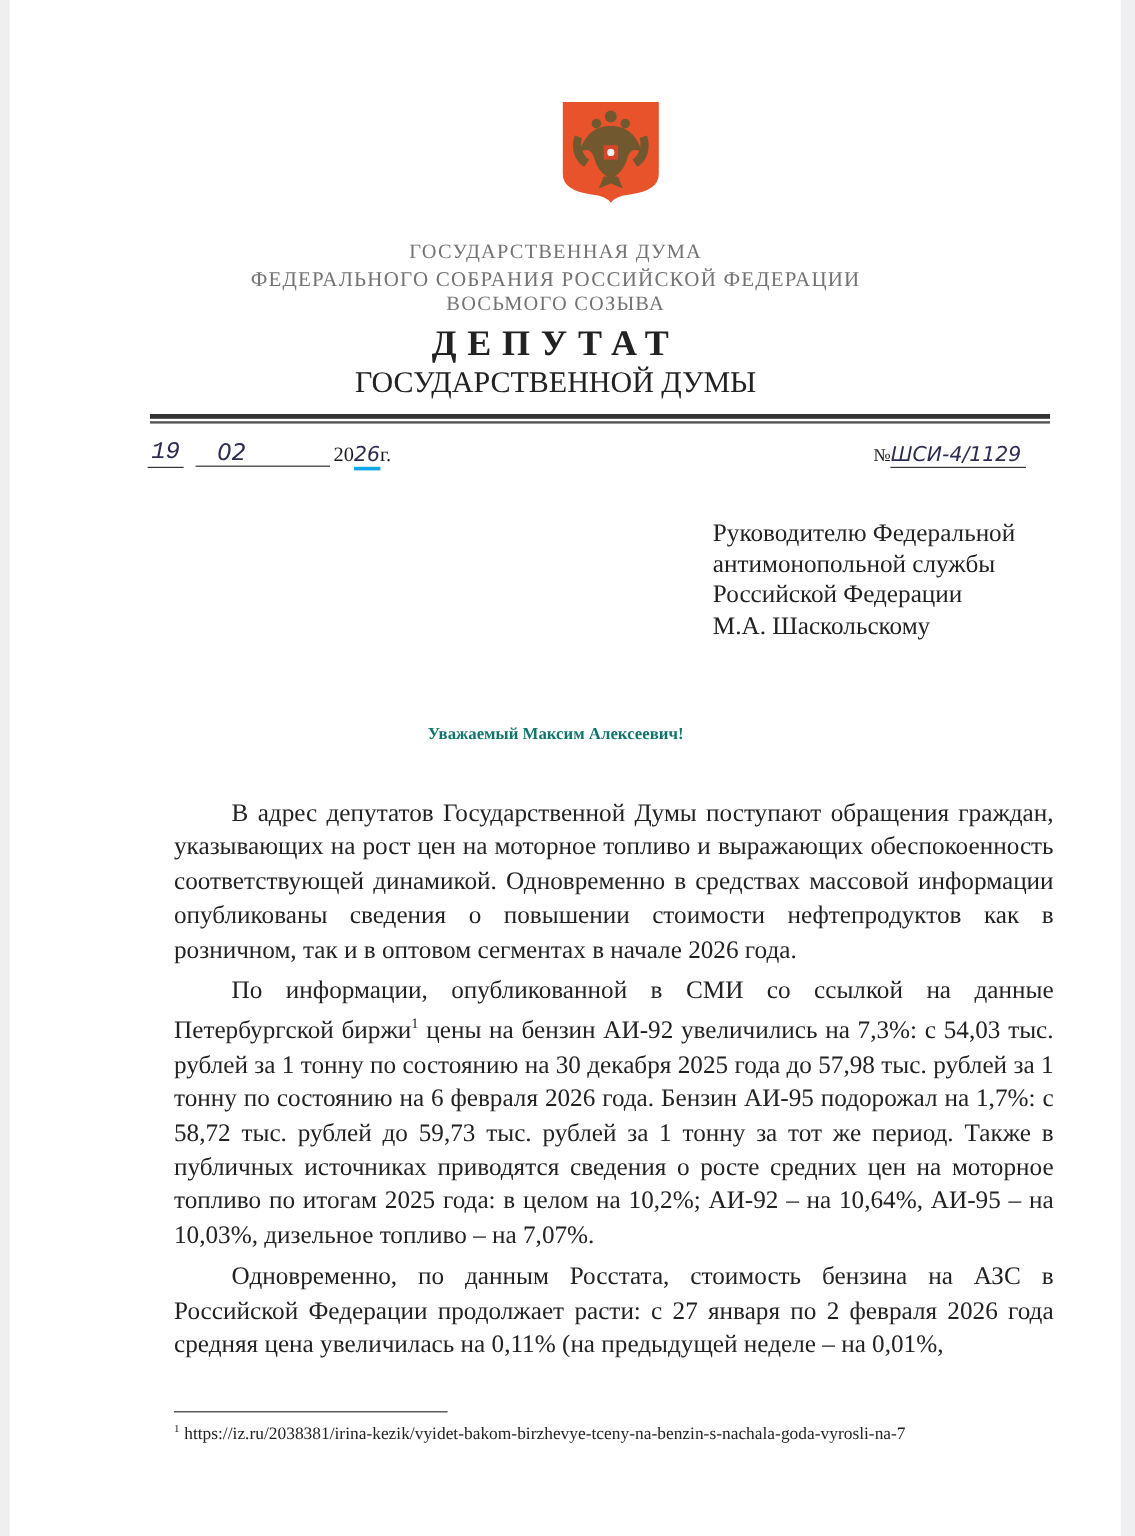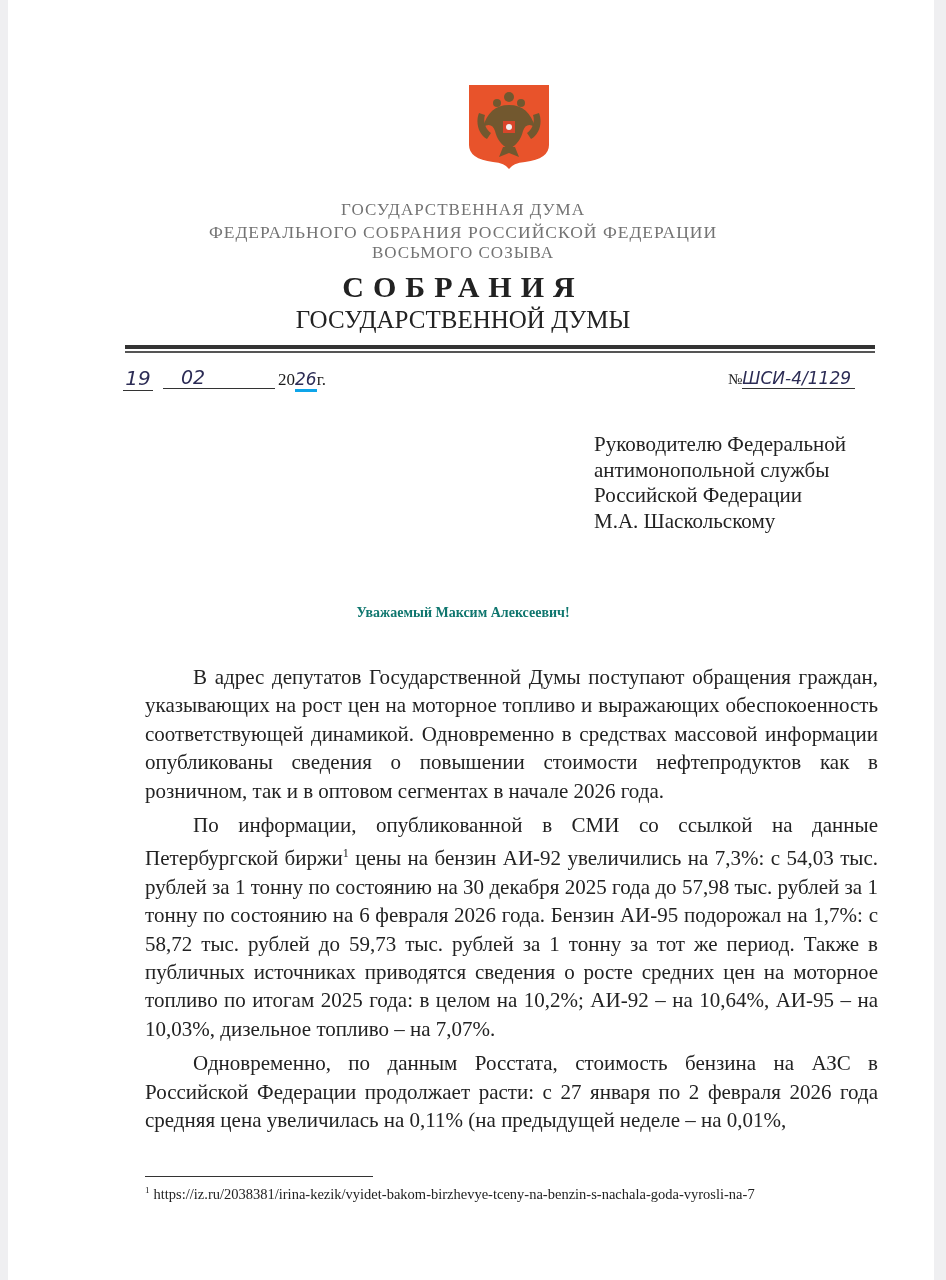--- a/index.html
+++ b/index.html
@@ -38,21 +38,21 @@
     .rule-thin {
       position: absolute; left: 117px; top: 351px; width: 750px; height: 1.5px;
       background: #555;
     }
     .date-row {
       position: absolute; top: 366px; left: 115px; font-size: 20px;
     }
     .hw { font-family: "DejaVu Sans", sans-serif; font-style: italic; color: #2c2c55; }
     .date-day {
       position: absolute; left: 0; top: 0; width: 30px;
-      border-bottom: 1px solid #333; text-align: center; font-size: 20px;
+      border-bottom: 1px solid #333; text-align: center; font-size: 20px; font-family: Liberation Mono, monospace;
     }
     .date-month {
       position: absolute; left: 40px; top: 0; width: 112px;
       border-bottom: 1px solid #333; font-size: 19px; padding-left: 18px; box-sizing: border-box;
     }
     .date-year {
       position: absolute; left: 155px; top: 3px; font-size: 17px; white-space: nowrap;
     }
     .date-year .yy { border-bottom: 3px solid #0ea5e9; font-family: "DejaVu Sans", sans-serif; font-style: italic; color: #2c2c55; font-size: 17px; }
     .ref {
@@ -99,21 +99,21 @@
       <path d="M74 30 C78 40 74 52 66 56 L62 50 C68 46 70 38 68 32 Z"></path>
       <path d="M38 64 L34 74 L44 70 L54 74 L50 64 Z"></path>
     </g>
     <rect x="38" y="38" width="12" height="12" fill="#d9452a"></rect>
     <circle cx="44" cy="44" r="3" fill="#f2f2f2"></circle>
   </svg>
 
   <div class="org l1">ГОСУДАРСТВЕННАЯ ДУМА</div>
   <div class="org l2">ФЕДЕРАЛЬНОГО СОБРАНИЯ РОССИЙСКОЙ ФЕДЕРАЦИИ</div>
   <div class="org l3">ВОСЬМОГО СОЗЫВА</div>
-  <div class="deputy">СОБРАНИЯ</div>
+  <div class="deputy">ДЕПУТАТ</div>
   <div class="duma">ГОСУДАРСТВЕННОЙ ДУМЫ</div>
 
   <div class="rule-thick"></div>
   <div class="rule-thin"></div>
 
   <div class="date-row">
     <span class="date-day hw">19</span>
     <span class="date-month hw">02</span>
     <span class="date-year"><span>20</span><span class="yy">26</span><span>г.</span></span>
   </div>

